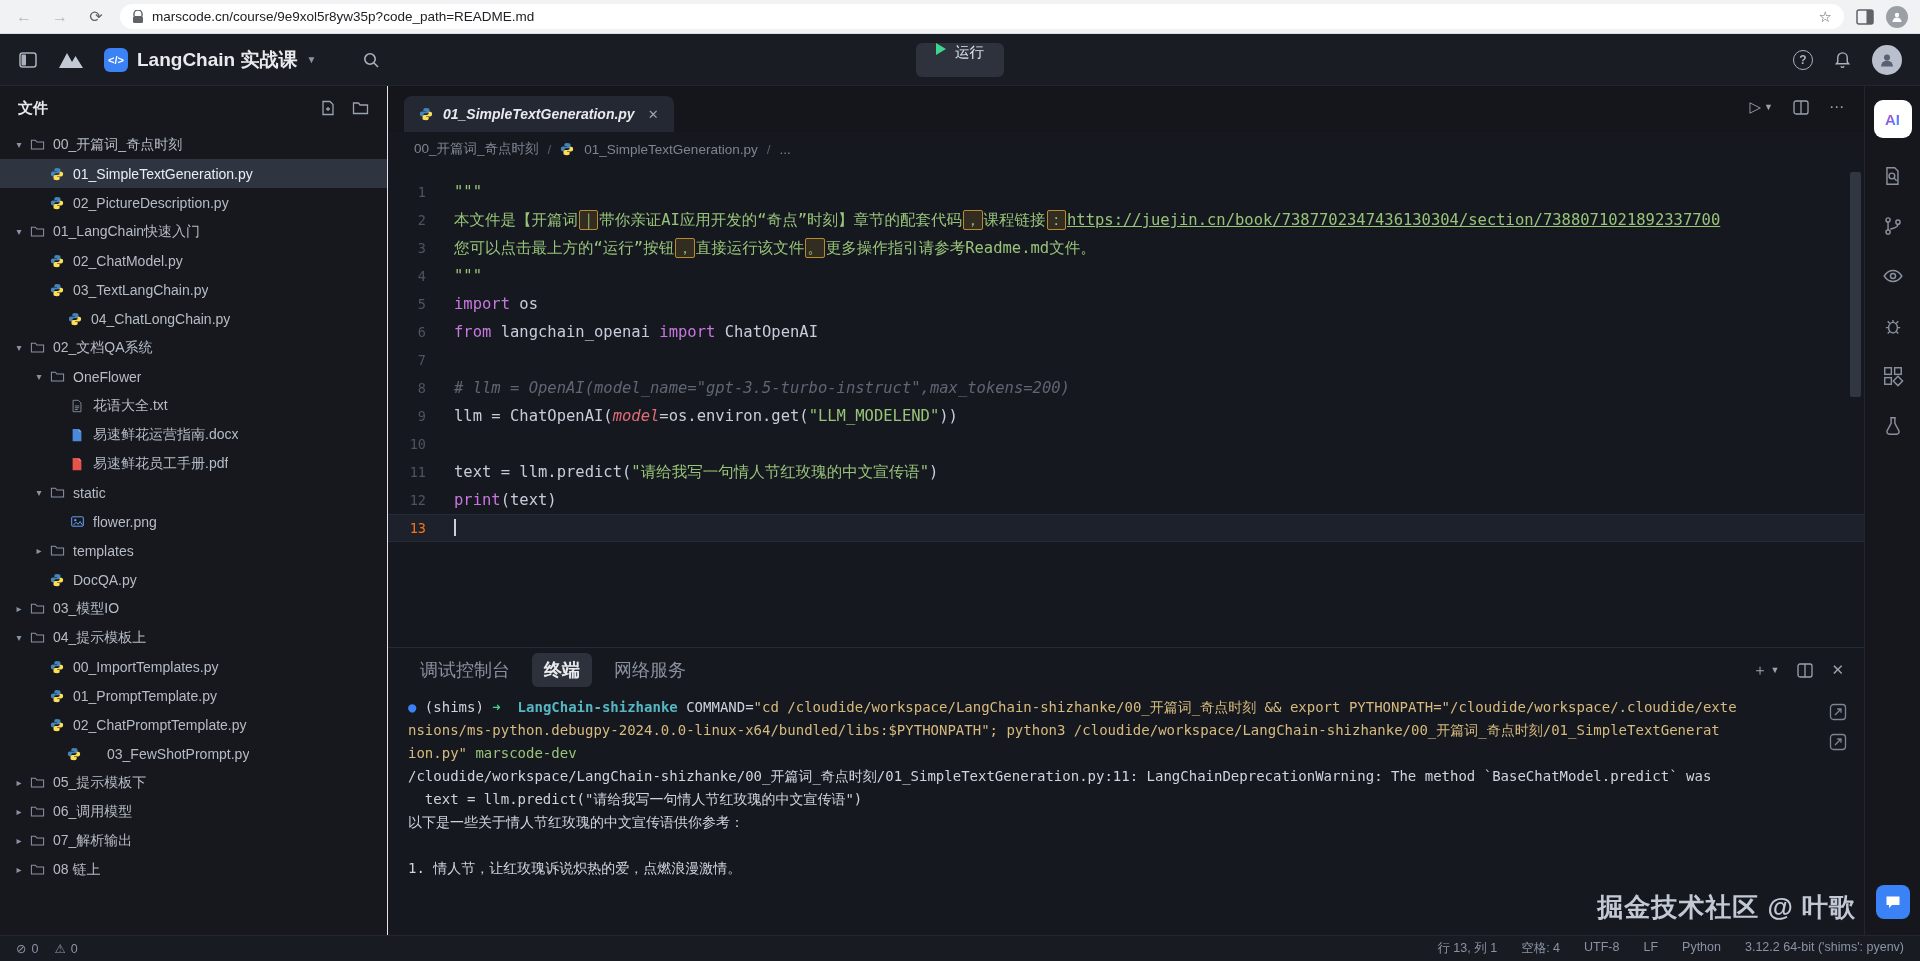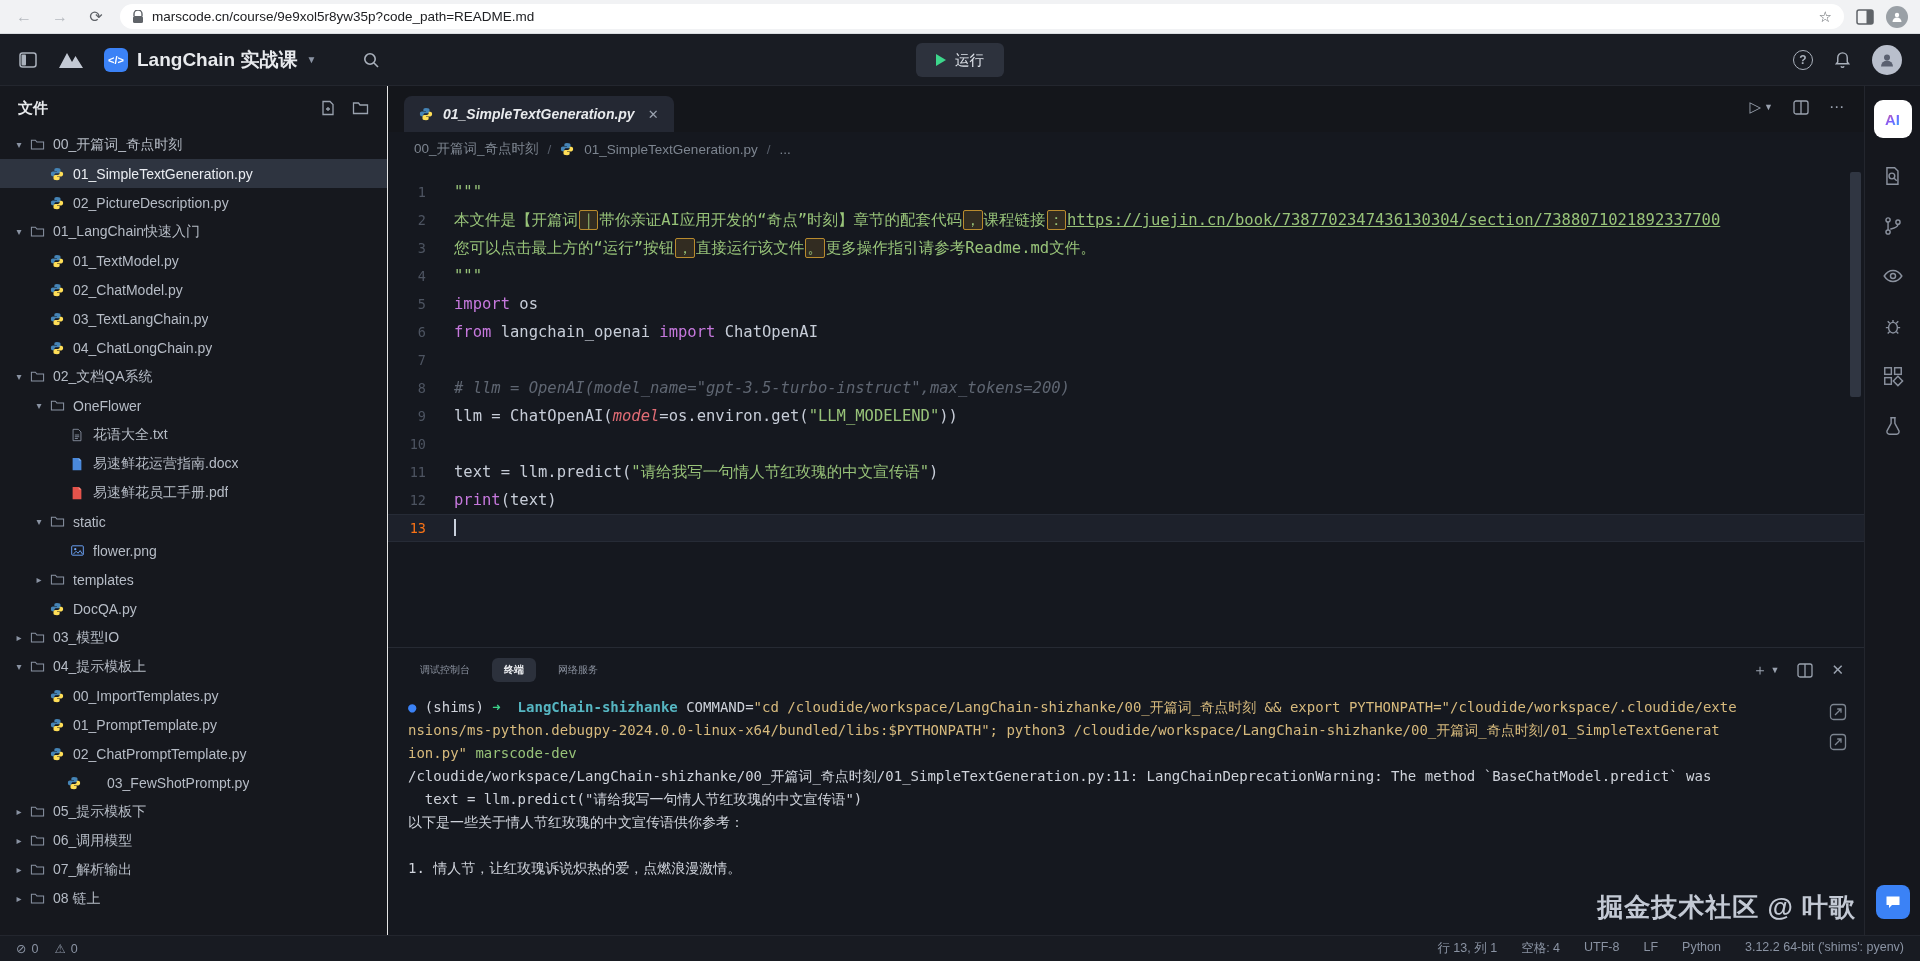--- a/index.html
+++ b/index.html
@@ -14,21 +14,21 @@
   .b-right{display:flex;align-items:center;gap:12px}
   .b-avatar{width:22px;height:22px;border-radius:50%;background:#9aa0a6;display:flex;align-items:center;justify-content:center}
 
   
   .topbar{height:52px;background:#191c23;border-bottom:1px solid #23262e;display:flex;align-items:center;padding:0 18px;position:relative}
   .tb-left{display:flex;align-items:center;gap:20px}
   .course{display:flex;align-items:center;gap:9px}
   .badge{width:24px;height:24px;border-radius:6px;background:#3b82f6;color:#fff;font-size:11px;font-weight:700;display:flex;align-items:center;justify-content:center}
   .course-title{color:#e8eaed;font-weight:700;font-size:19px;white-space:nowrap}
   .chev{color:#8a93a3;font-size:10px}
-  .run-btn{position:absolute;left:50%;transform:translateX(-50%);top:9px;height:34px;padding:0 20px;background:#2d323d;border-radius:6px;display:flex;align-items:center;gap:9px;cursor:pointer}
+  .run-btn{position:absolute;left:50%;transform:translateX(-50%);top:9px;height:34px;padding:0 20px;background:#2d323d;border-radius:6px;display:flex;gap:9px;cursor:pointer}
   .play{width:0;height:0;border-left:10px solid #3dd68c;border-top:6px solid transparent;border-bottom:6px solid transparent}
   .run-label{color:#dfe3ea;font-size:14.5px}
   .tb-right{margin-left:auto;display:flex;align-items:center;gap:20px}
   .help-ic{width:20px;height:20px;border:1.6px solid #aab1bc;border-radius:50%;color:#aab1bc;font-size:12px;font-weight:700;display:flex;align-items:center;justify-content:center}
   .avatar{width:30px;height:30px;border-radius:50%;background:#b9bfcc;display:flex;align-items:center;justify-content:center}
 
   
   .main{display:flex;height:849px}
 
   .sidebar{width:388px;background:#16181e;border-right:1px solid #e5e5e5;display:flex;flex-direction:column;flex:none}
@@ -60,21 +60,21 @@
   .cl.active .gut{color:#f97316}
   .caret{display:inline-block;width:2px;height:17px;background:#c8d0dc;vertical-align:-3px}
   .str{color:#98c379}.kw{color:#c678dd}.com{color:#5f6672;font-style:italic}.def{color:#c7cdd8}
   .param{color:#e06c75;font-style:italic}.fn{color:#c678dd}
   .link{text-decoration:underline}
   .box{border:1px solid #b98b2e;background:rgba(185,139,46,.18);border-radius:2px;padding:0 1px;margin:0 1px}
   .scroll-thumb{position:absolute;right:3px;top:6px;width:11px;height:225px;background:#303642;border-radius:2px}
 
   .panel{height:288px;border-top:1px solid #262a33;display:flex;flex-direction:column;position:relative;flex:none}
   .panel-head{height:44px;display:flex;align-items:center;gap:10px;padding:0 20px;flex:none}
-  .ptab{padding:5px 12px;font-size:10px;color:#8a919e;border-radius:6px;cursor:pointer}
+  .ptab{padding:5px 12px;font-size:18px;color:#8a919e;border-radius:6px;cursor:pointer}
   .ptab.active{background:#2c313c;color:#e8eaed;font-weight:700}
   .panel-actions{margin-left:auto;display:flex;gap:18px;align-items:center;color:#9aa2af;font-size:15px}
   .p-plus{display:flex;align-items:center;gap:3px}
   .term{flex:1;padding:4px 0 0 20px;font-family:"DejaVu Sans Mono","Liberation Mono",monospace;font-size:14px;overflow:hidden;position:relative}
   .tl{height:23px;line-height:23px;white-space:pre}
   .tw{color:#cfd3db}.tg{color:#3dd68c}.tc{color:#56b6c2;font-weight:700}.ty{color:#d7ba7d}.tg2{color:#98c379}.tdot{color:#3b82f6}
   .term-side{position:absolute;right:16px;top:10px;display:flex;flex-direction:column;gap:10px}
   .tside-ic{width:20px;height:20px;display:flex;align-items:center;justify-content:center}
 
   .activitybar{width:56px;background:#15171d;border-left:1px solid #23262e;display:flex;flex-direction:column;align-items:center;padding-top:14px;gap:26px;position:relative;flex:none}
@@ -231,43 +231,33 @@
           <span class="flabel">01_LangChain快速入门</span>
         </div>
         <div class="row" style="padding-left: 30px;">
           <span class="chevslot"></span>
           <span class="ficon">
             <svg width="14" height="14" viewBox="0 0 16 16">
               <path fill="#4584b6" d="M7.9 1C5.6 1 5 2 5 3v1.6h3v.6H3.2C2 5.2 1 6.2 1 7.9s1 2.7 2.2 2.7H5V8.9C5 7.8 6 7 7 7h3c1 0 2-.9 2-2V3c0-1-.9-2-4.1-2z"></path>
               <path fill="#ffde57" d="M8.1 15c2.3 0 2.9-1 2.9-2v-1.6H8v-.6h4.8c1.2 0 2.2-1 2.2-2.7s-1-2.7-2.2-2.7H11v1.7c0 1.1-1 1.9-2 1.9H6c-1 0-2 .9-2 2v2c0 1 .9 2 4.1 2z"></path>
             </svg>
           </span>
-          <span class="flabel">01_TextModel.py</span>
-        </div>
-        <div class="row" style="padding-left: 30px;">
-          <span class="chevslot"></span>
-          <span class="ficon">
-            <svg width="14" height="14" viewBox="0 0 16 16">
-              <path fill="#4584b6" d="M7.9 1C5.6 1 5 2 5 3v1.6h3v.6H3.2C2 5.2 1 6.2 1 7.9s1 2.7 2.2 2.7H5V8.9C5 7.8 6 7 7 7h3c1 0 2-.9 2-2V3c0-1-.9-2-4.1-2z"></path>
-              <path fill="#ffde57" d="M8.1 15c2.3 0 2.9-1 2.9-2v-1.6H8v-.6h4.8c1.2 0 2.2-1 2.2-2.7s-1-2.7-2.2-2.7H11v1.7c0 1.1-1 1.9-2 1.9H6c-1 0-2 .9-2 2v2c0 1 .9 2 4.1 2z"></path>
-            </svg>
-          </span>
           <span class="flabel">02_ChatModel.py</span>
         </div>
         <div class="row" style="padding-left: 30px;">
           <span class="chevslot"></span>
           <span class="ficon">
             <svg width="14" height="14" viewBox="0 0 16 16">
               <path fill="#4584b6" d="M7.9 1C5.6 1 5 2 5 3v1.6h3v.6H3.2C2 5.2 1 6.2 1 7.9s1 2.7 2.2 2.7H5V8.9C5 7.8 6 7 7 7h3c1 0 2-.9 2-2V3c0-1-.9-2-4.1-2z"></path>
               <path fill="#ffde57" d="M8.1 15c2.3 0 2.9-1 2.9-2v-1.6H8v-.6h4.8c1.2 0 2.2-1 2.2-2.7s-1-2.7-2.2-2.7H11v1.7c0 1.1-1 1.9-2 1.9H6c-1 0-2 .9-2 2v2c0 1 .9 2 4.1 2z"></path>
             </svg>
           </span>
           <span class="flabel">03_TextLangChain.py</span>
         </div>
-        <div class="row" style="padding-left: 30px;">
+        <div class="row" style="padding-left: 48px;">
           <span class="chevslot"></span>
           <span class="ficon">
             <svg width="14" height="14" viewBox="0 0 16 16">
               <path fill="#4584b6" d="M7.9 1C5.6 1 5 2 5 3v1.6h3v.6H3.2C2 5.2 1 6.2 1 7.9s1 2.7 2.2 2.7H5V8.9C5 7.8 6 7 7 7h3c1 0 2-.9 2-2V3c0-1-.9-2-4.1-2z"></path>
               <path fill="#ffde57" d="M8.1 15c2.3 0 2.9-1 2.9-2v-1.6H8v-.6h4.8c1.2 0 2.2-1 2.2-2.7s-1-2.7-2.2-2.7H11v1.7c0 1.1-1 1.9-2 1.9H6c-1 0-2 .9-2 2v2c0 1 .9 2 4.1 2z"></path>
             </svg>
           </span>
           <span class="flabel">04_ChatLongChain.py</span>
         </div>
         <div class="row" style="padding-left: 10px;">

